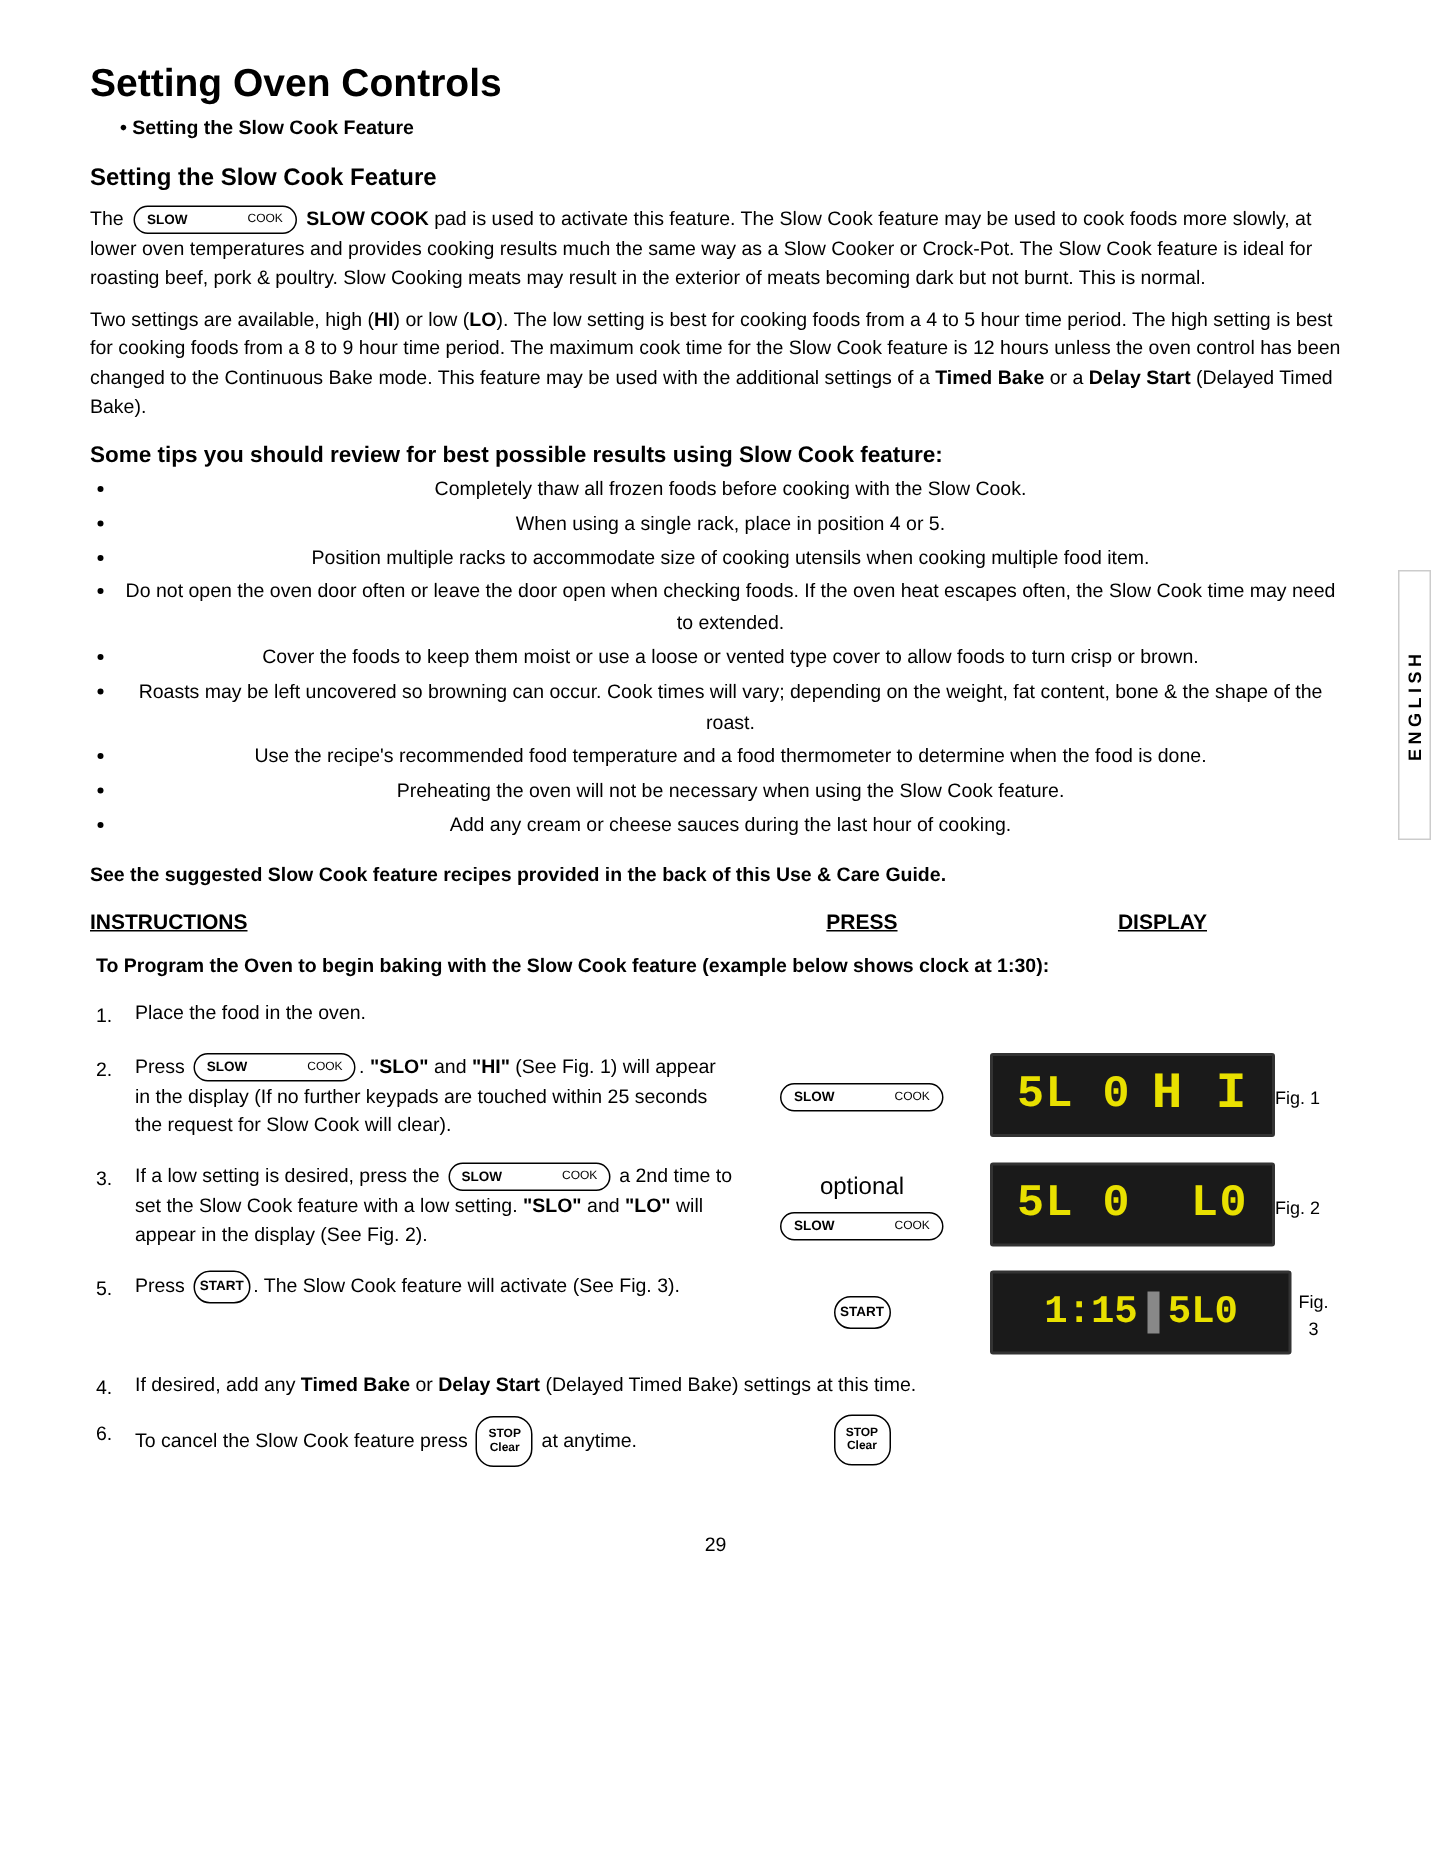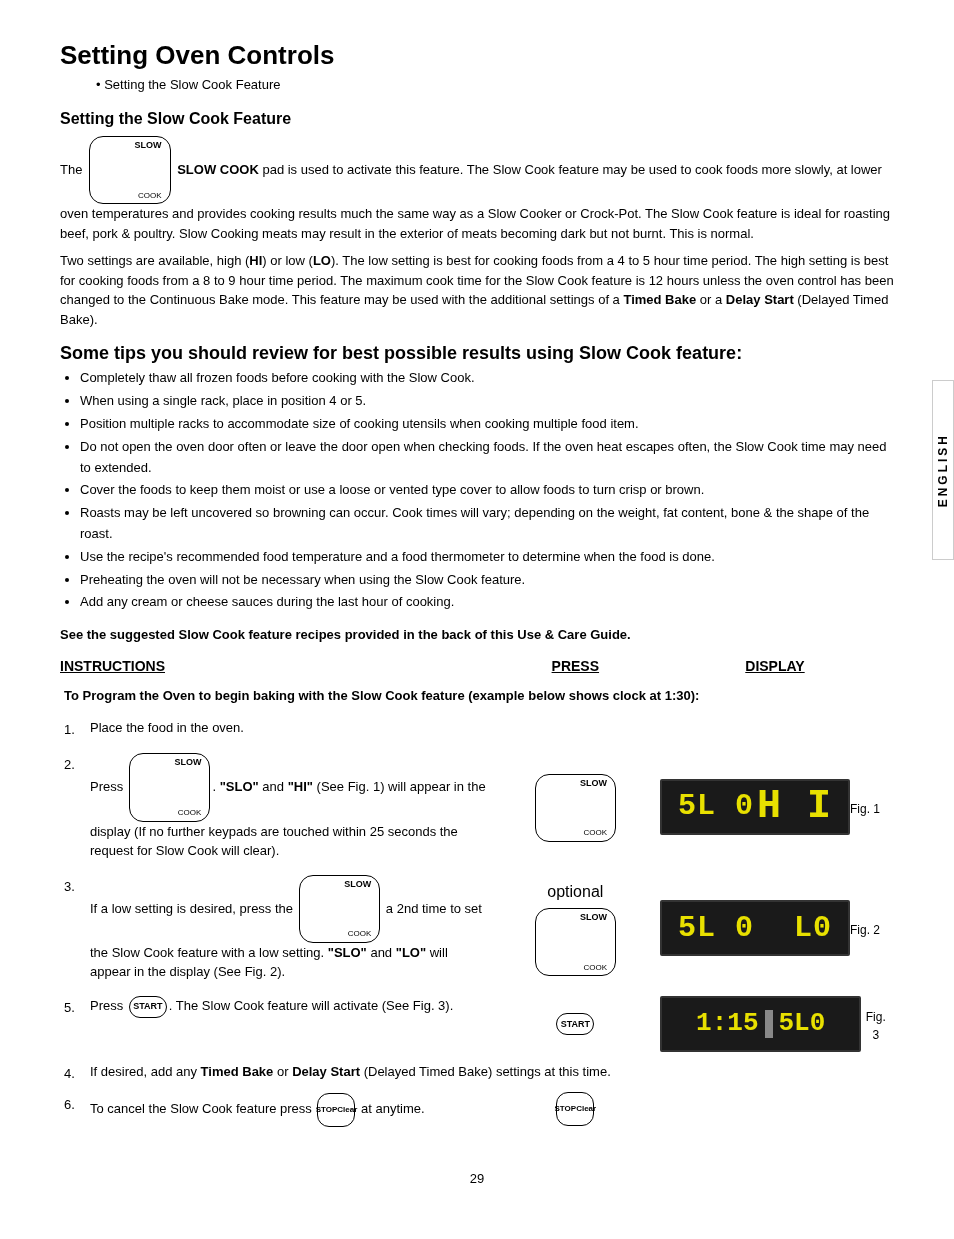--- a/index.html
+++ b/index.html
@@ -16,43 +16,45 @@
       padding: 40px 60px 40px 60px;
       position: relative;
     }
     .page-title {
       font-size: 26px;
       font-weight: bold;
       margin-bottom: 6px;
     }
     .bullet-item {
       font-size: 13px;
-      margin-left: 36px;
+      margin-left: 20px;
       margin-bottom: 2px;
+      font-weight: bold;
     }
     .section-title {
       font-size: 16px;
       font-weight: bold;
       margin-top: 18px;
       margin-bottom: 8px;
     }
     .body-text {
       font-size: 13px;
       line-height: 1.5;
       margin-bottom: 8px;
     }
     .tips-title {
       font-weight: bold;
-      font-size: 18px;
+      font-size: 15px;
       margin-top: 14px;
       margin-bottom: 4px;
     }
     ul.tips {
       margin-left: 20px;
       line-height: 1.6;
+      text-align: center;
     }
     ul.tips li {
       font-size: 13px;
       margin-bottom: 2px;
     }
     .see-line {
       font-weight: bold;
       font-size: 13px;
       margin-top: 14px;
       margin-bottom: 16px;
@@ -125,23 +127,22 @@
     .btn-oval .btn-top {
       font-size: 9px;
       font-weight: bold;
     }
     .btn-oval .btn-bottom {
       font-size: 8px;
       padding-left: 40px;
     }
     .btn-inner {
       display: flex;
-      flex-direction: column;
-      align-items: flex-end;
-      gap: 40px;
+      flex-direction: row;
+      align-items: flex-start;
     }
     
     .display-screen {
       background: #1a1a1a;
       color: #e8e000;
       font-family: 'Courier New', monospace;
       font-size: 32px;
       font-weight: bold;
       padding: 10px 16px;
       display: inline-flex;
@@ -214,21 +215,21 @@
       display: inline-flex;
       align-items: center;
       justify-content: center;
       border: 1.5px solid #000;
       border-radius: 50%;
       width: 38px;
       height: 34px;
       font-size: 8px;
       font-weight: bold;
       border-radius: 12px;
-      flex-direction: row;
+      flex-direction: column;
       line-height: 1.1;
     }
     .blink-block {
       width: 8px;
       height: 28px;
       background: #888;
       display: inline-block;
       margin: 0 2px;
     }
   </style>
@@ -325,21 +326,21 @@
             <span class="btn-inner">
               <span class="btn-top">SLOW</span>
               <span class="btn-bottom">COOK</span>
             </span>
           </span>
         </td>
         <td class="display-cell" style="vertical-align:middle; padding-top:10px;">
           <div class="display-block">
             <div class="display-screen">
               <span style="font-size:30px;letter-spacing:1px;">5L 0</span>
-              <span style="font-size:40px;letter-spacing:1px;">H I</span>
+              <span style="font-size:34px;letter-spacing:1px;">H I</span>
             </div>
             <div class="fig-label">Fig. 1</div>
           </div>
         </td>
       </tr>
 
       <tr class="step-row">
         <td style="vertical-align:top; padding-top:10px;">
           <div style="display:flex;gap:6px;align-items:flex-start;">
             <span class="step-num" style="flex-shrink:0;">3.</span>

